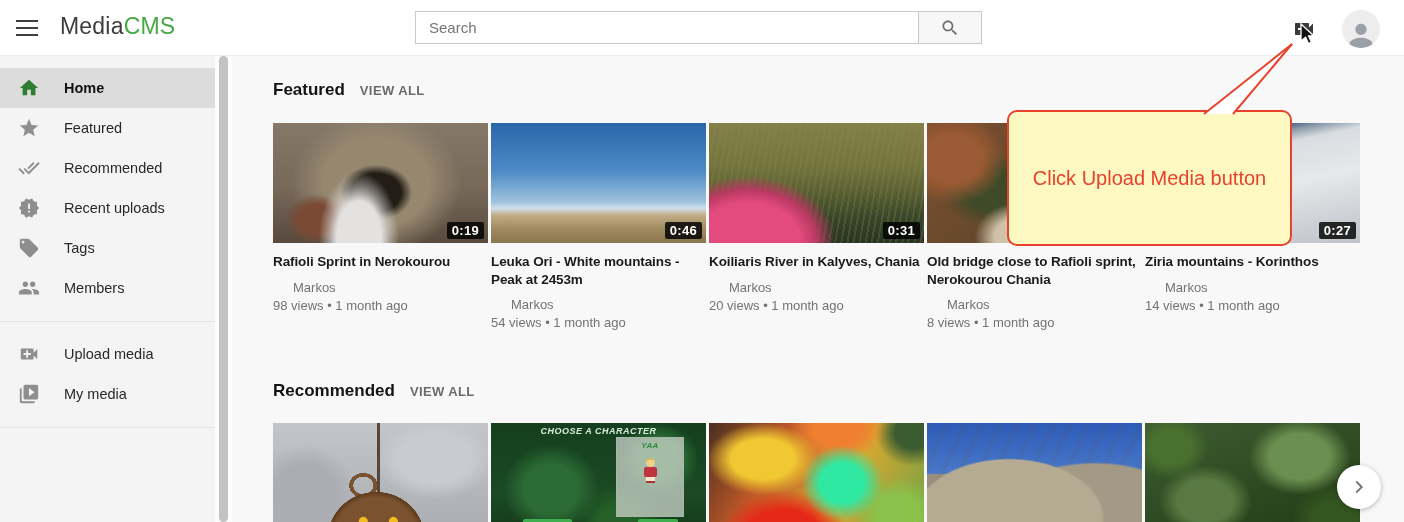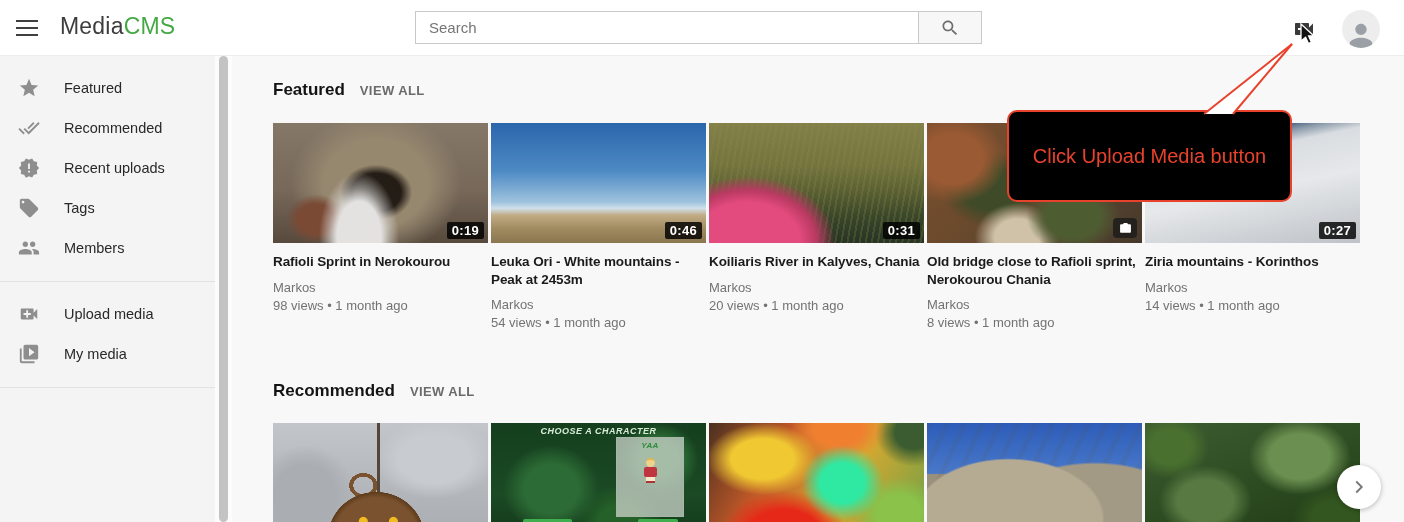--- a/index.html
+++ b/index.html
@@ -41,21 +41,21 @@
   .head-featured { top:24px; }
   .row-featured { top:67px; }
   .head-recommended { top:325px; }
   .row-recommended { top:367px; }
   .cards-row { position:absolute; left:41px; display:flex; gap:3px; }
   .card { width:215px; }
   .thumb { width:215px; height:120px; position:relative; cursor:pointer; background:#999; }
   .duration { position:absolute; right:4px; bottom:4px; background:rgba(0,0,0,.82); color:#fff; font-size:13px; font-weight:bold; padding:1px 5px; border-radius:2px; letter-spacing:.3px; }
   .cam-badge { position:absolute; right:5px; bottom:5px; width:24px; height:20px; background:rgba(25,25,25,.78); border-radius:4px; display:flex; align-items:center; justify-content:center; }
   .v-title { margin-top:10px; font-size:13.5px; font-weight:bold; color:#1b1b1b; line-height:1.3; letter-spacing:-.1px; cursor:pointer; }
-  .v-author { margin-top:8px; font-size:13px; color:#737373; line-height:18px; cursor:pointer; }
+  .v-author { margin-top:8px; font-size:13px; color:#737373; line-height:18px; cursor:pointer;margin-left:20px; }
   .v-meta { font-size:13px; color:#737373; line-height:18px; }
 
   
   .thumb[data-thumb="waterfall"] { background:
     radial-gradient(40px 65px at 40% 95%, #e3e2e1 0 55%, rgba(227,226,225,.5) 75%, transparent 100%),
     radial-gradient(30px 25px at 20% 80%, #7a4a35 0 60%, transparent 100%),
     radial-gradient(45px 35px at 48% 58%, #241d16 0 55%, transparent 80%),
     radial-gradient(95px 80px at 48% 50%, #96876f 0 55%, transparent 90%),
     linear-gradient(180deg, #857868 0%, #77685a 55%, #574a3d 100%); }
   .thumb[data-thumb="leuka-ori"] { background:
@@ -122,21 +122,21 @@
   .char-kwame .torso { background:#8a1f2d; }
   .char-kwame .legs { background:#f2f2f2; border-bottom:2px solid #222; }
   .char-yaa .head { background:#f0d28a; border-top:2px solid #e0b84e; }
   .char-yaa .torso { background:#c03440; }
   .char-yaa .legs { background:#f5e7c8; border-bottom:2px solid #a33; }
   .game-btn { position:absolute; top:96px; font-size:8px; font-weight:bold; color:#fff; background:#3fae4f; padding:1px 8px; border-radius:2px; }
   .game-btn.left { left:32px; }
   .game-btn.right { right:28px; }
 
   
-  .callout { position:absolute; left:1007px; top:110px; width:285px; height:92px; background:#000000; border:2px solid #e8422c; border-radius:10px; display:flex; align-items:center; justify-content:center; z-index:4; }
+  .callout { position:absolute; left:1007px; top:110px; width:285px; height:136px; background:#fef9c3; border:2px solid #e8422c; border-radius:10px; display:flex; align-items:center; justify-content:center; z-index:4; }
   .callout-text { color:#e8422c; font-size:20px; }
   .tail-svg { position:absolute; left:1190px; top:38px; z-index:5; pointer-events:none; }
   .cursor-svg { position:absolute; left:1299px; top:23px; z-index:7; pointer-events:none; }
   .next-btn { position:absolute; left:1337px; top:465px; width:44px; height:44px; border-radius:50%; background:#fff; box-shadow:0 1px 5px rgba(0,0,0,.28); display:flex; align-items:center; justify-content:center; z-index:3; cursor:pointer; }
 </style>
 </head>
 <body>
 
 <div class="header">
   <div class="hamburger">
@@ -161,20 +161,26 @@
       </svg>
   </div>
   <div class="avatar">
     <svg width="34" height="40" viewBox="0 0 24 24" fill="#9aa0a6">
         <path d="M12 12c2.2 0 4-1.8 4-4s-1.8-4-4-4-4 1.8-4 4 1.8 4 4 4zm0 2c-2.7 0-8 1.3-8 4v8h16v-8c0-2.7-5.3-4-8-4z"></path>
       </svg>
   </div>
 </div>
 
 <div class="sidebar">
+  <div class="side-item active">
+    <span class="s-icon"><svg width="22" height="22" viewBox="0 0 24 24" fill="currentColor">
+          <path d="M10 20v-6h4v6h5v-8h3L12 3 2 12h3v8z"></path>
+        </svg></span>
+    <span class="s-label">Home</span>
+  </div>
   <div class="side-item">
     <span class="s-icon"><svg width="22" height="22" viewBox="0 0 24 24" fill="currentColor">
           <path d="M12 17.27L18.18 21l-1.64-7.03L22 9.24l-7.19-.61L12 2 9.19 8.63 2 9.24l5.46 4.73L5.82 21z"></path>
         </svg></span>
     <span class="s-label">Featured</span>
   </div>
   <div class="side-item">
     <span class="s-icon"><svg width="22" height="22" viewBox="0 0 24 24" fill="currentColor">
           <path d="M18 7l-1.41-1.41-6.34 6.34 1.41 1.41L18 7zm4.24-1.41L11.66 16.17 7.48 12l-1.41 1.41L11.66 19l12-12-1.42-1.41zM.41 13.41L6 19l1.41-1.41L1.83 12 .41 13.41z"></path>
         </svg></span>

